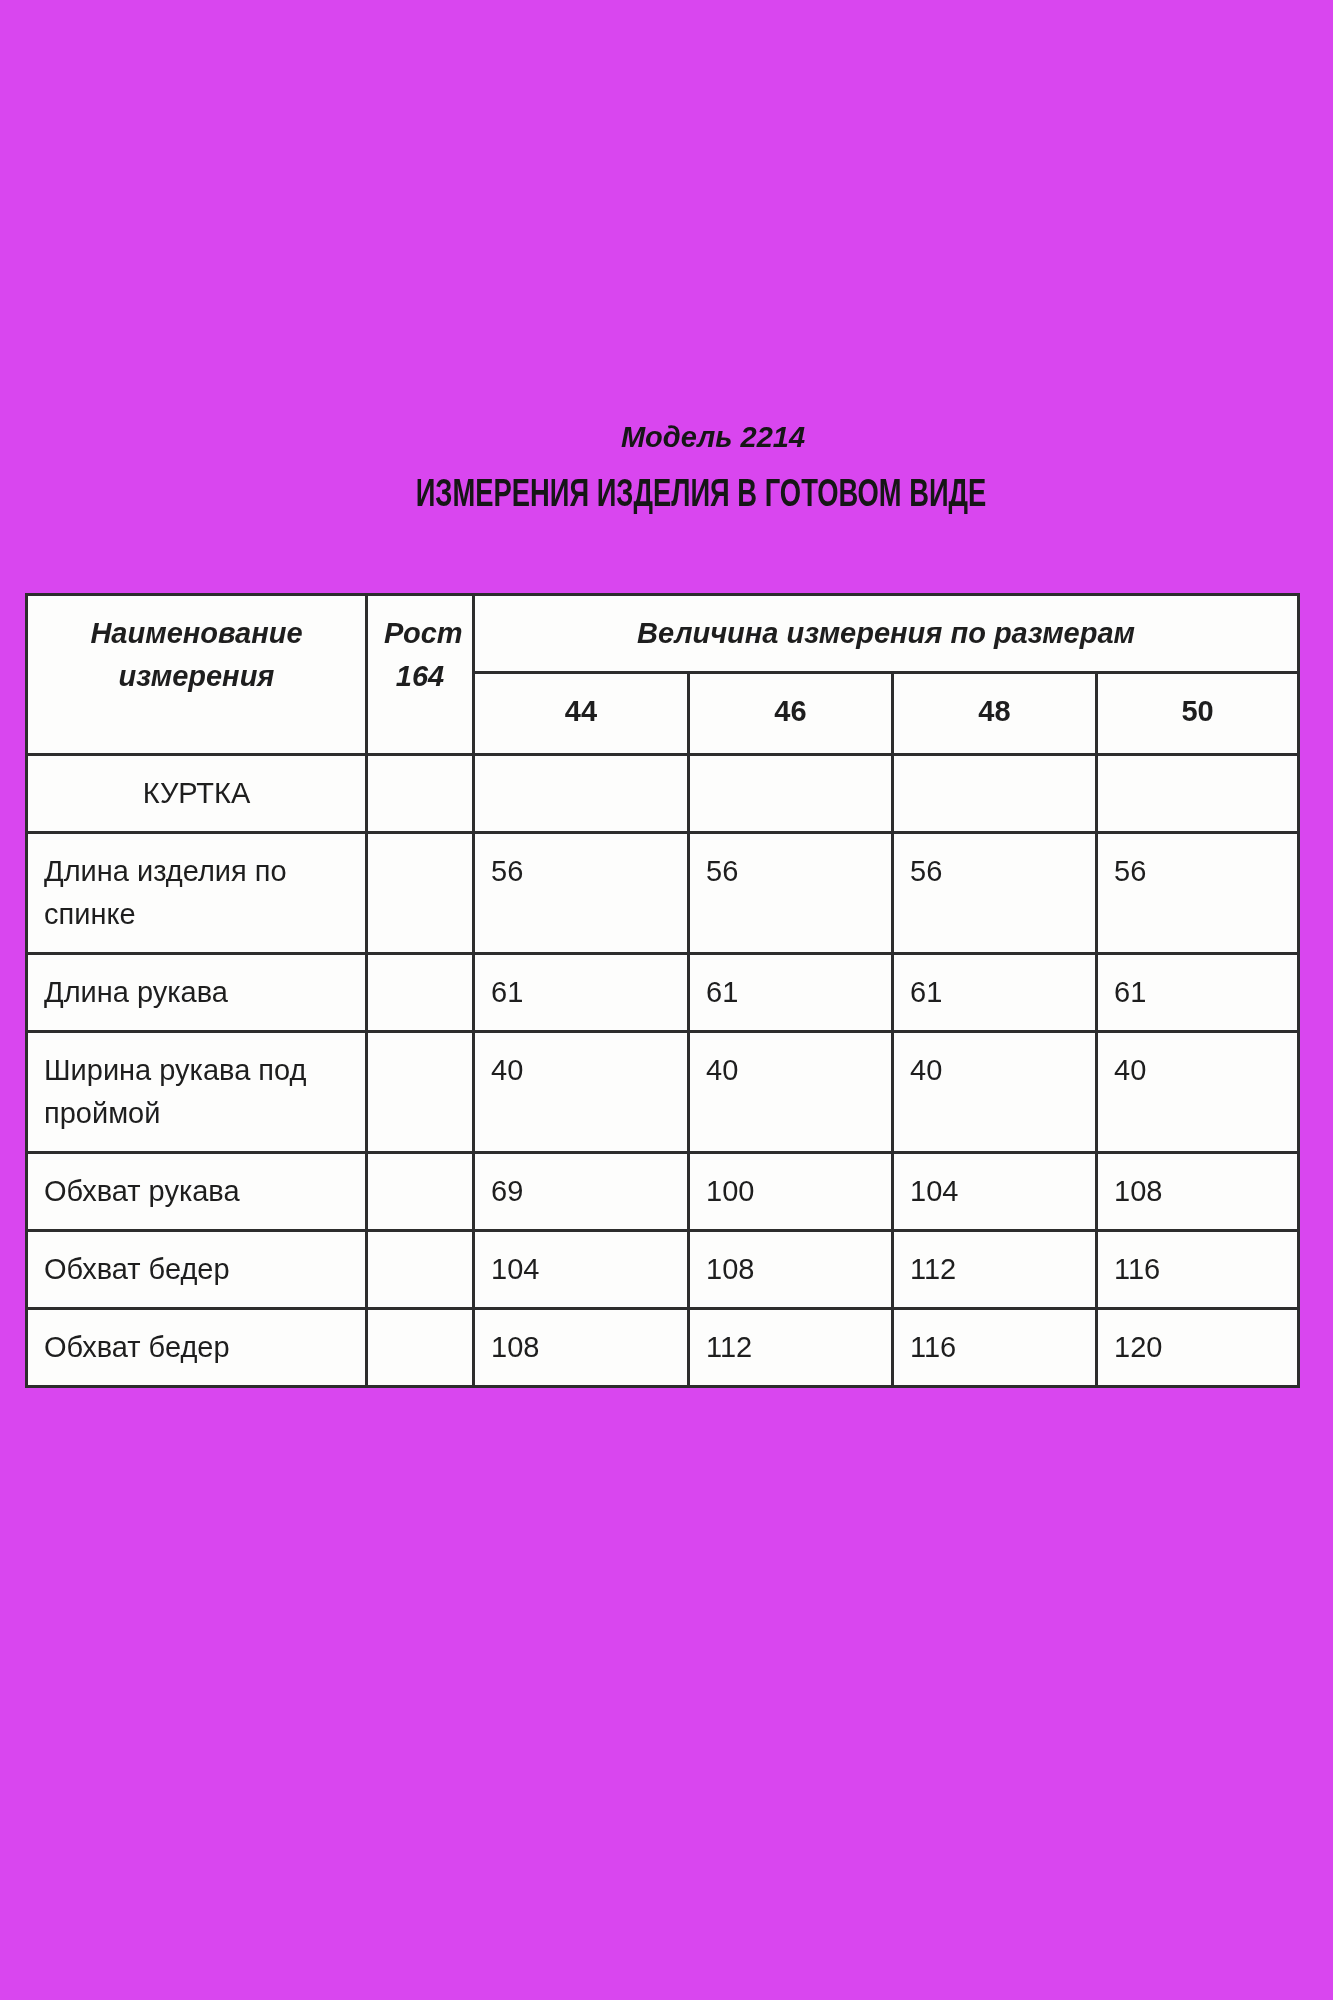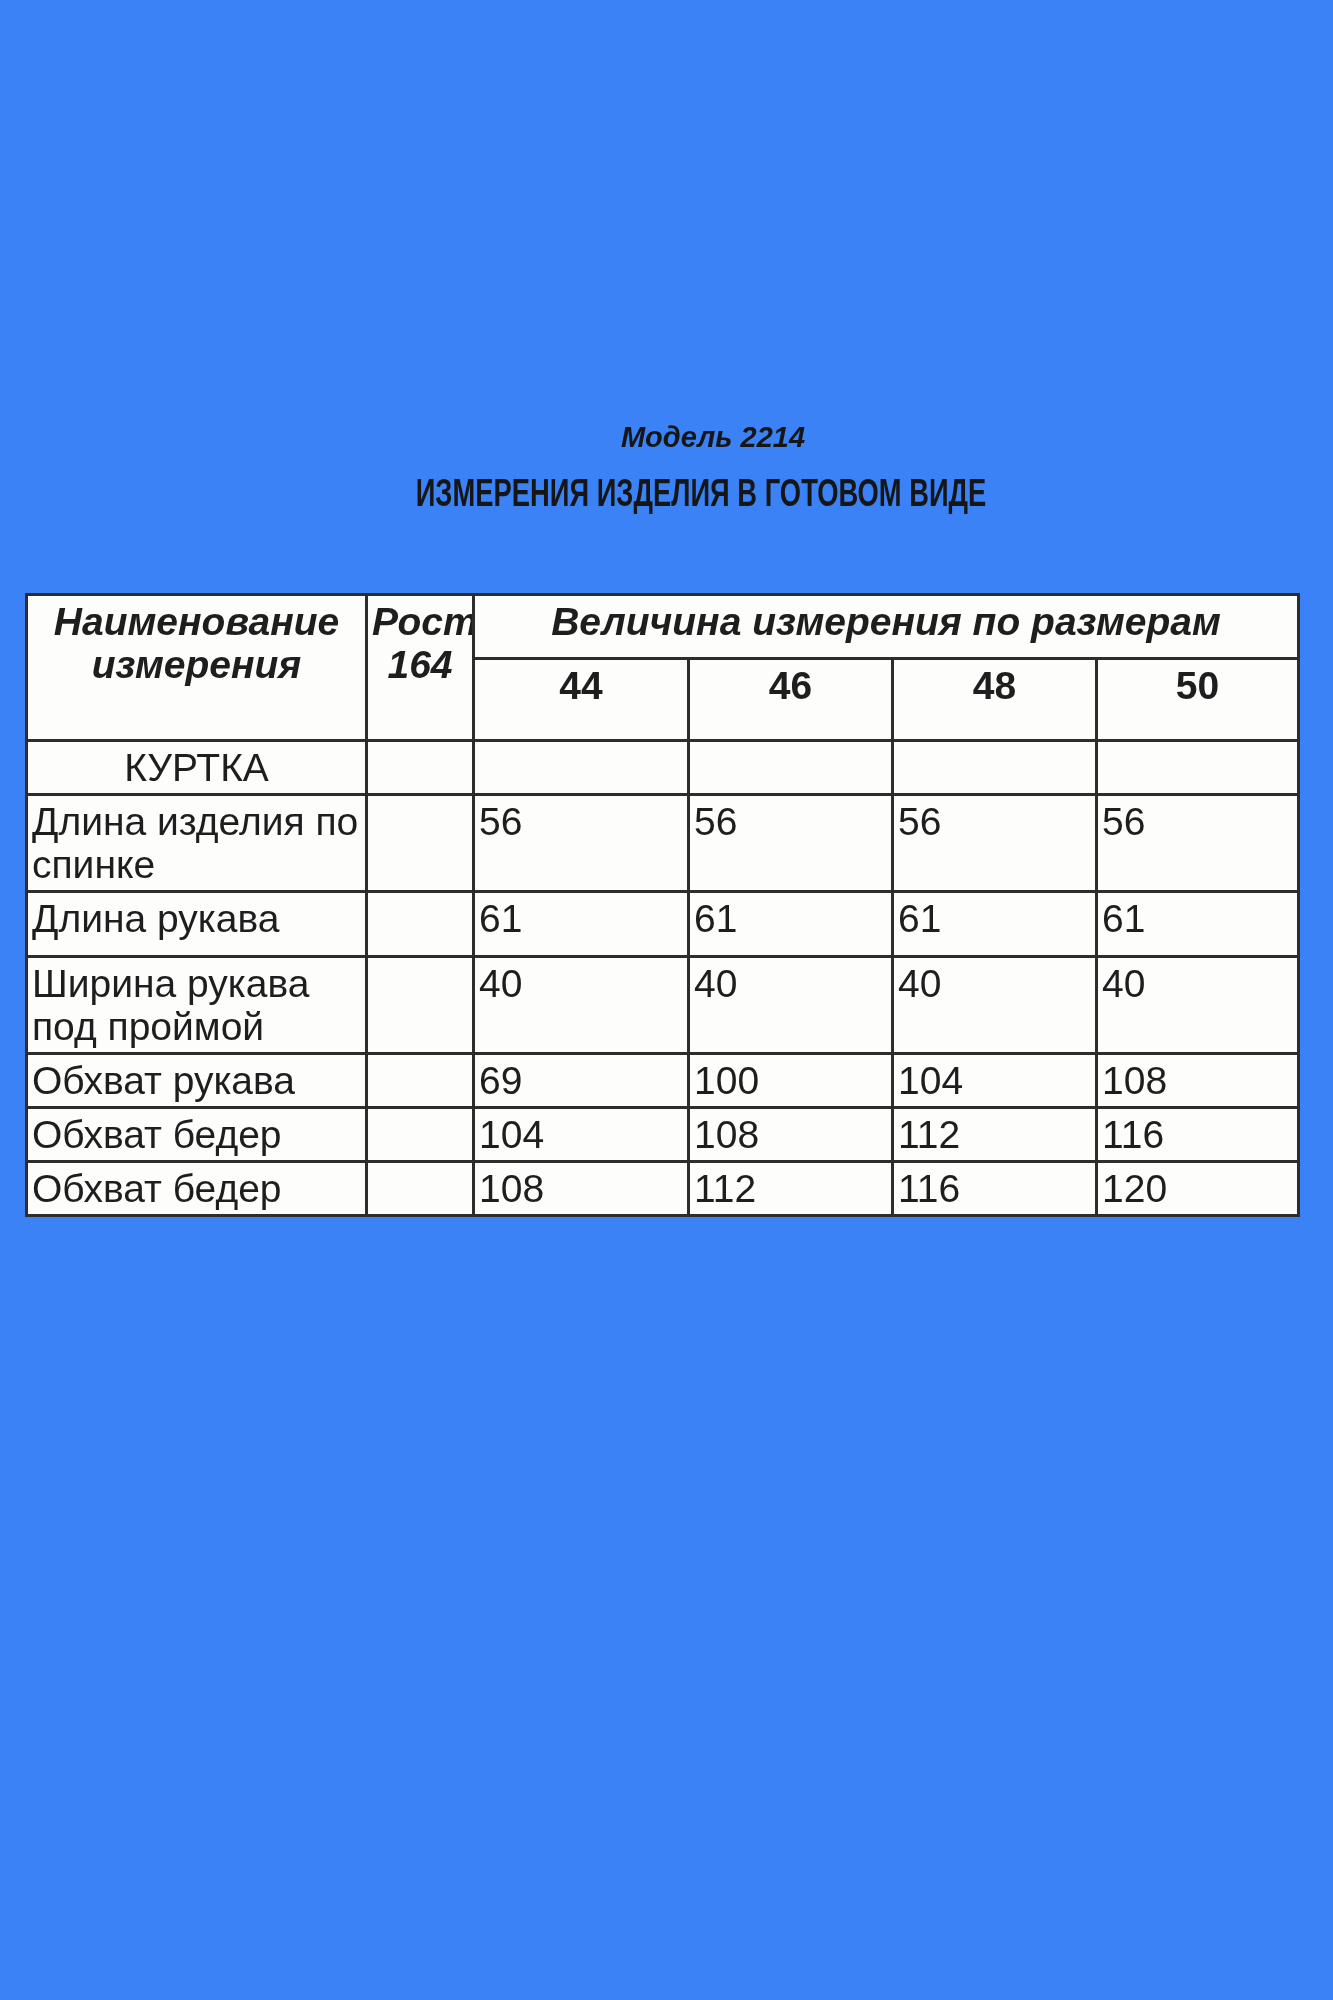--- a/index.html
+++ b/index.html
@@ -5,21 +5,21 @@
   html, body { margin: 0; padding: 0; }
   body {
     width: 1333px; height: 2000px;
     background: #ffffff;
     font-family: "Liberation Sans", sans-serif;
     color: #1e1e1e;
   }
   .page {
     position: relative;
     width: 1333px; height: 2000px;
-    background: #3b82f6;
+    background: #d946ef;
     overflow: hidden;
   }
   .model-title {
     position: absolute;
     top: 421px; left: 713px;
     transform: translateX(-50%);
     font-size: 29px;
     font-weight: bold;
     font-style: italic;
     white-space: nowrap;
@@ -36,24 +36,24 @@
   }
   table.meas {
     position: absolute;
     left: 25px; top: 593px;
     width: 1272px;
     border-collapse: collapse;
     table-layout: fixed;
   }
   table.meas td {
     border: 3px solid #2d2d2d;
-    font-size: 39px;
+    font-size: 29px;
     line-height: 43px;
     vertical-align: top;
-    padding: 4px;
+    padding: 16px;
     overflow: hidden;
     background: #fdfdfc;
   }
   td.name-h {
     font-weight: bold; font-style: italic;
     text-align: center;
     vertical-align: middle;
     line-height: 45px;
     padding: 0 6px;
   }

